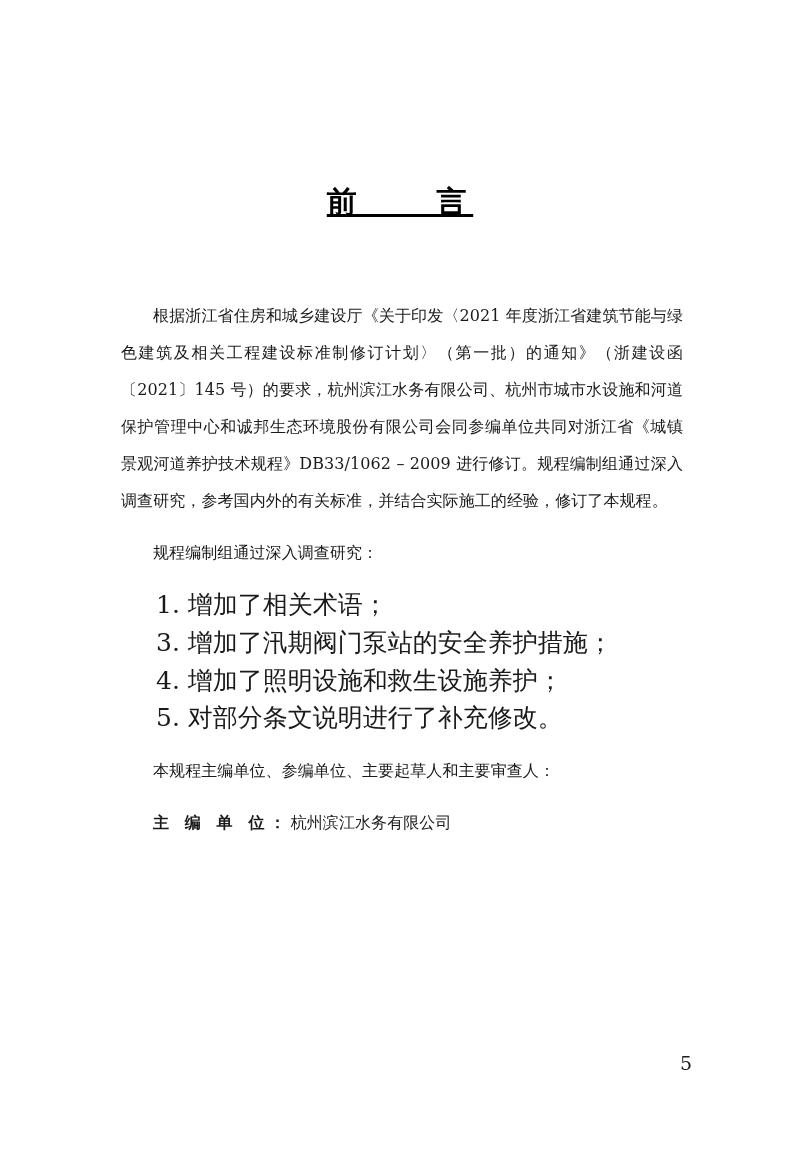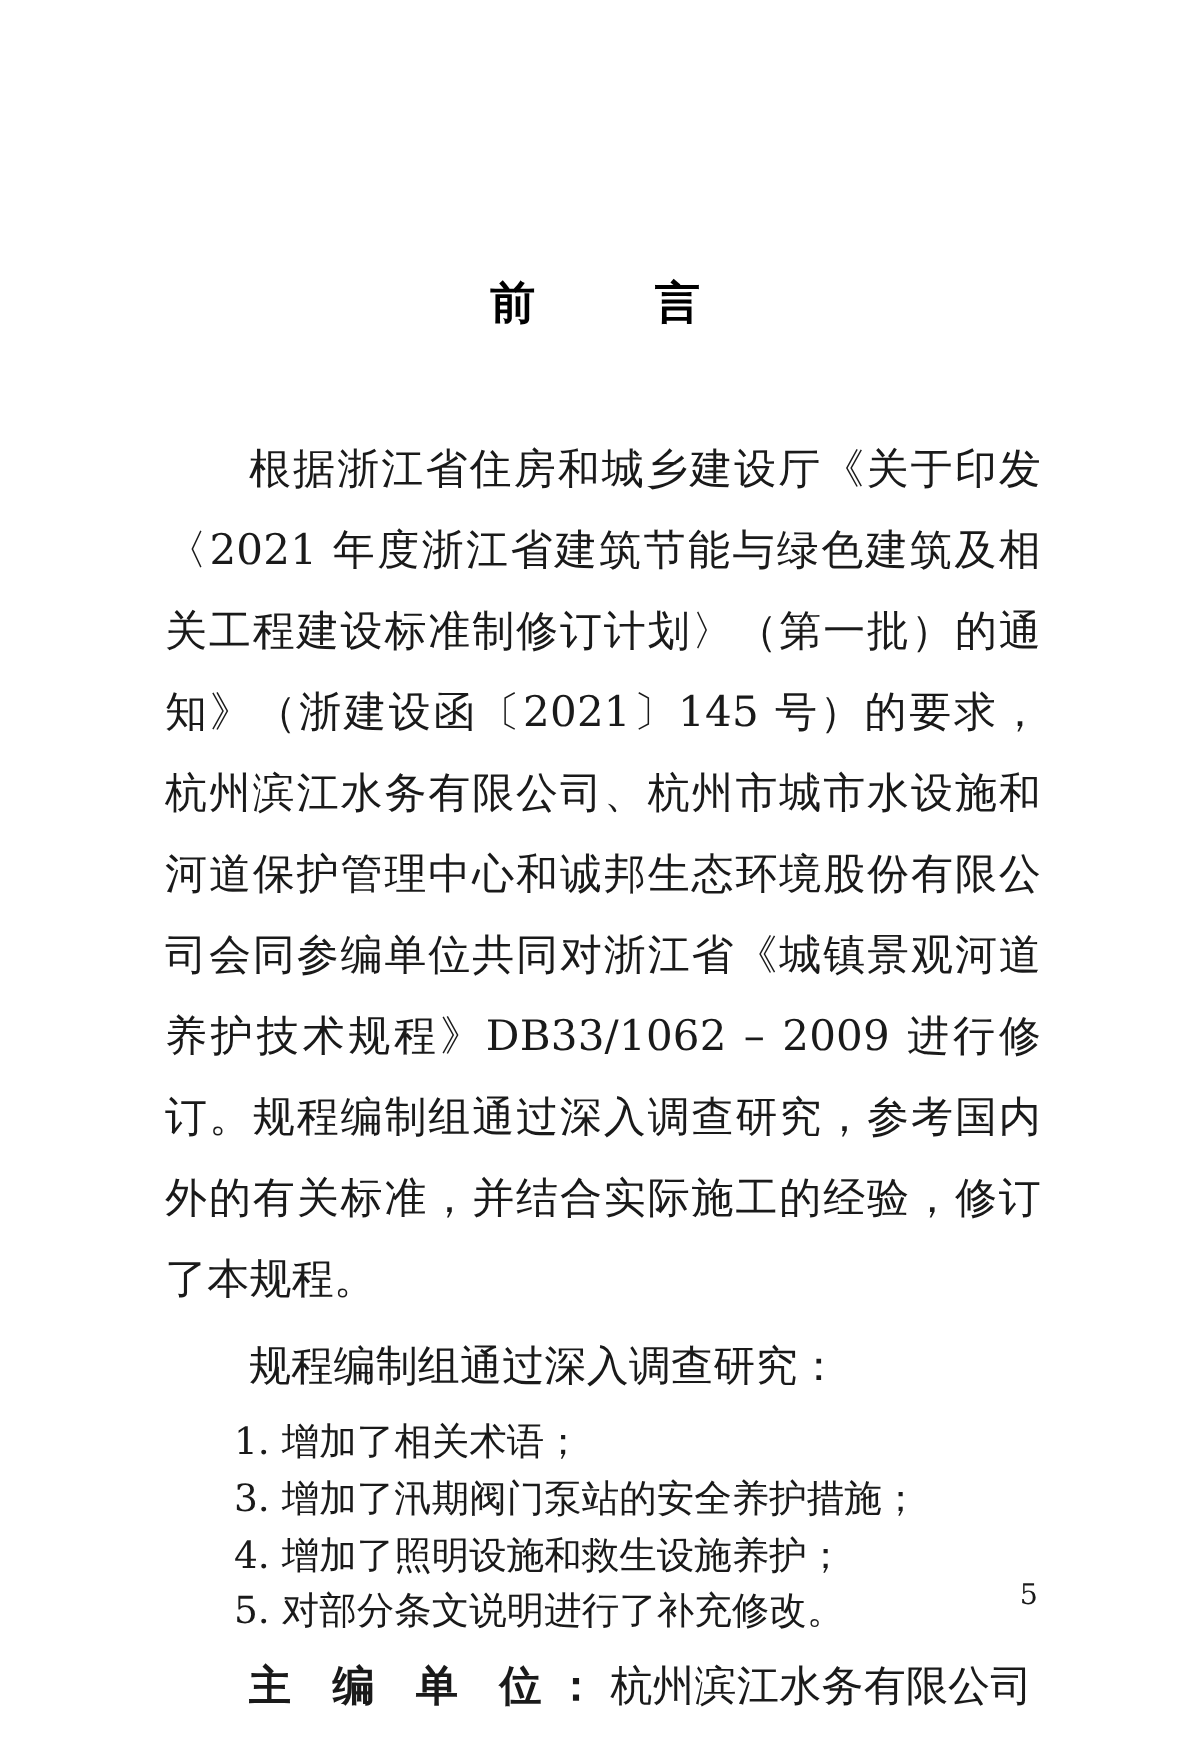--- a/index.html
+++ b/index.html
@@ -21,31 +21,32 @@
     position: absolute;
     top: 182px;
     left: 0;
     width: 800px;
     text-align: center;
     font-size: 30px;
     font-weight: 700;
     letter-spacing: 0.22em;
     font-family: "DejaVu Sans", "Liberation Sans", sans-serif;
     color: #000000;
+    text-decoration: underline;
   }
   .body-block {
     position: absolute;
     top: 282px;
     left: 106px;
     width: 592px;
   }
   p.para {
-    margin: 4px;
-    font-size: 28px;
-    line-height: 54px;
+    margin: 15px;
+    font-size: 16px;
+    line-height: 37px;
     text-align: justify;
     text-justify: inter-ideograph;
     text-indent: 2em;
     letter-spacing: 0.005em;
   }
   ol.list {
     margin: 0;
     padding: 0;
     list-style: none;
   }
@@ -87,20 +88,21 @@
     <p class="para">规程编制组通过深入调查研究：</p>
 
     <ol class="list">
       <li>1. 增加了相关术语；</li>
       <li>3. 增加了汛期阀门泵站的安全养护措施；</li>
       <li>4. 增加了照明设施和救生设施养护；</li>
       <li>5. 对部分条文说明进行了补充修改。</li>
     </ol>
 
 
+    <p class="para">本规程主编单位、参编单位、主要起草人和主要审查人：</p>
 
     <p class="para">
       <span class="bold-label">主 编 单 位：</span><span>杭州滨江水务有限公司</span>
     </p>
 
   </div>
 
   <div class="page-number">5</div>
 
 </div>

